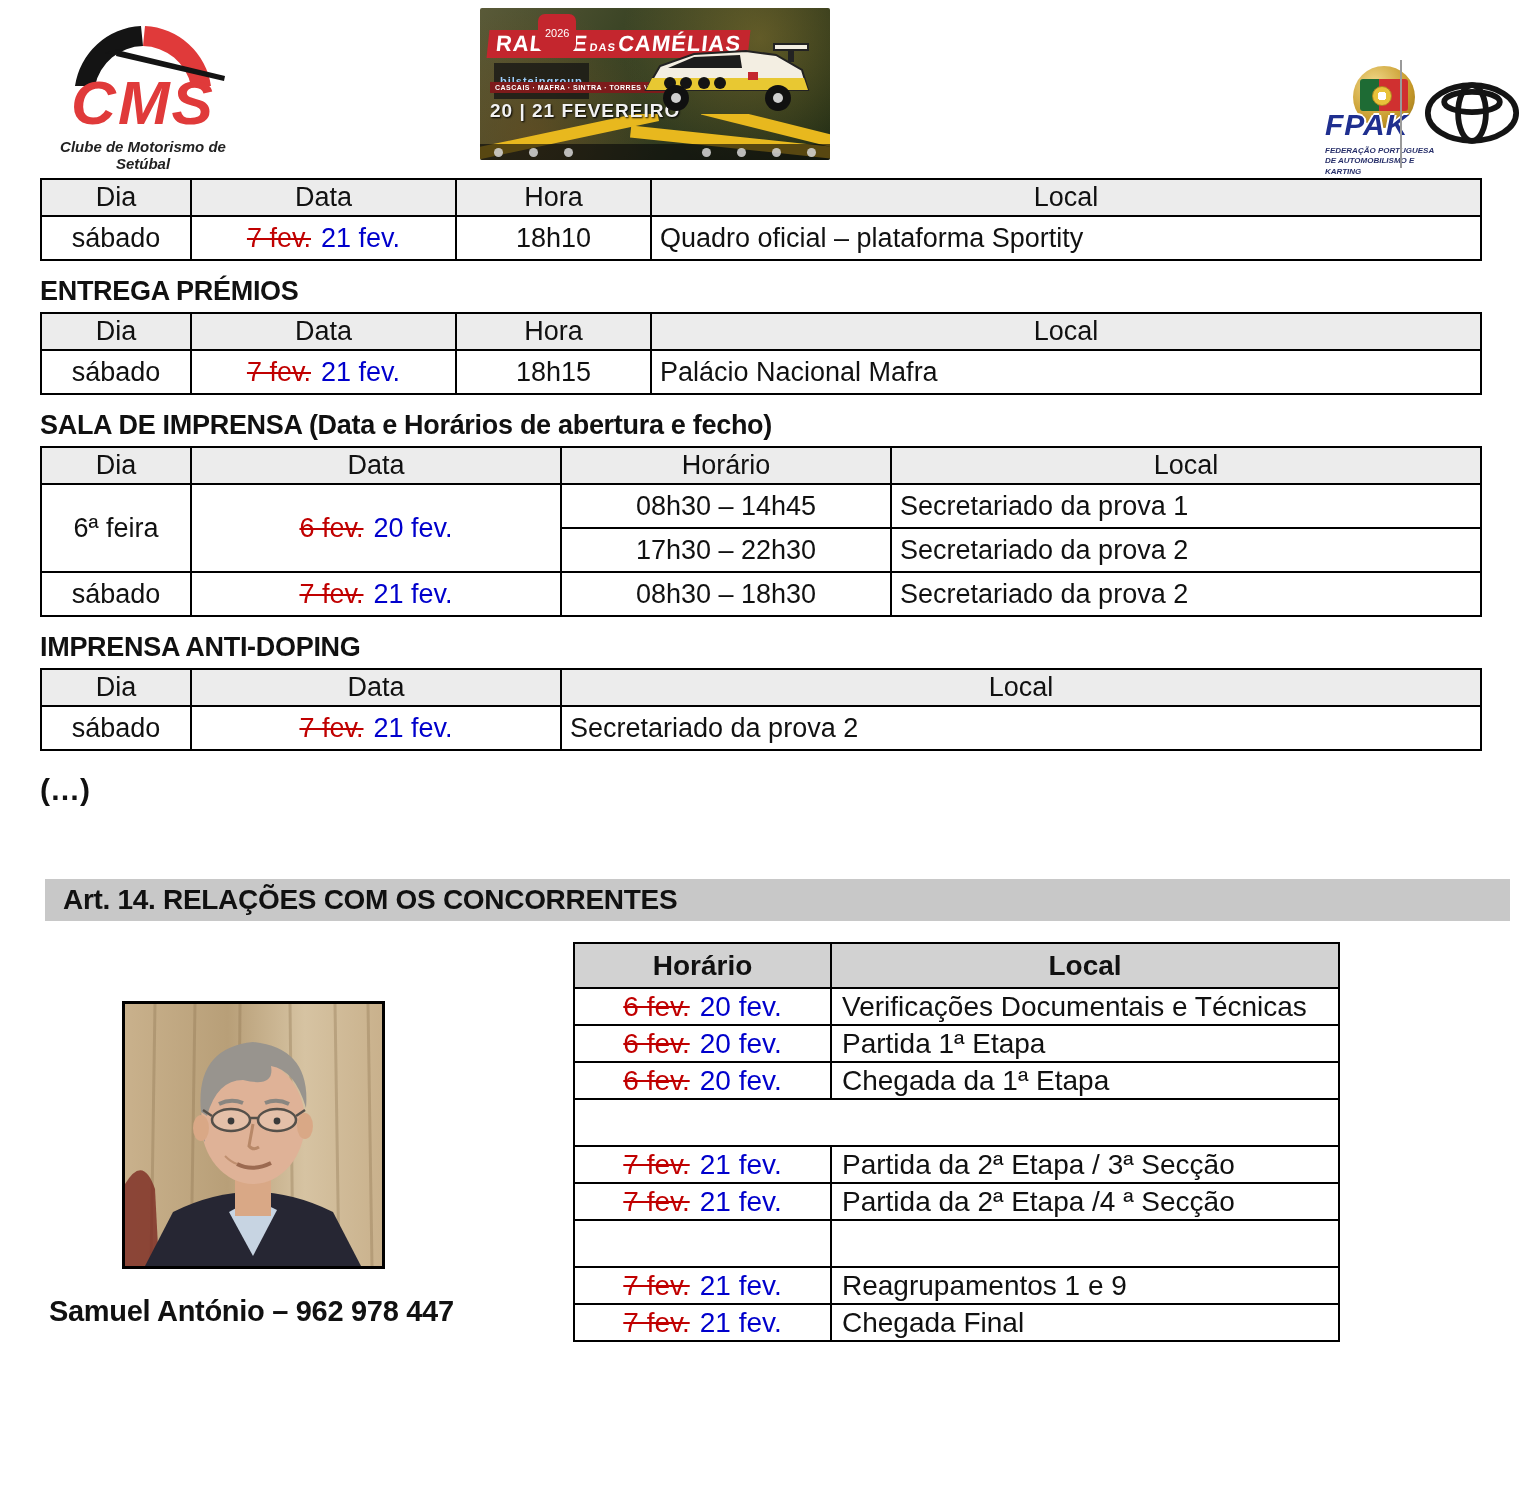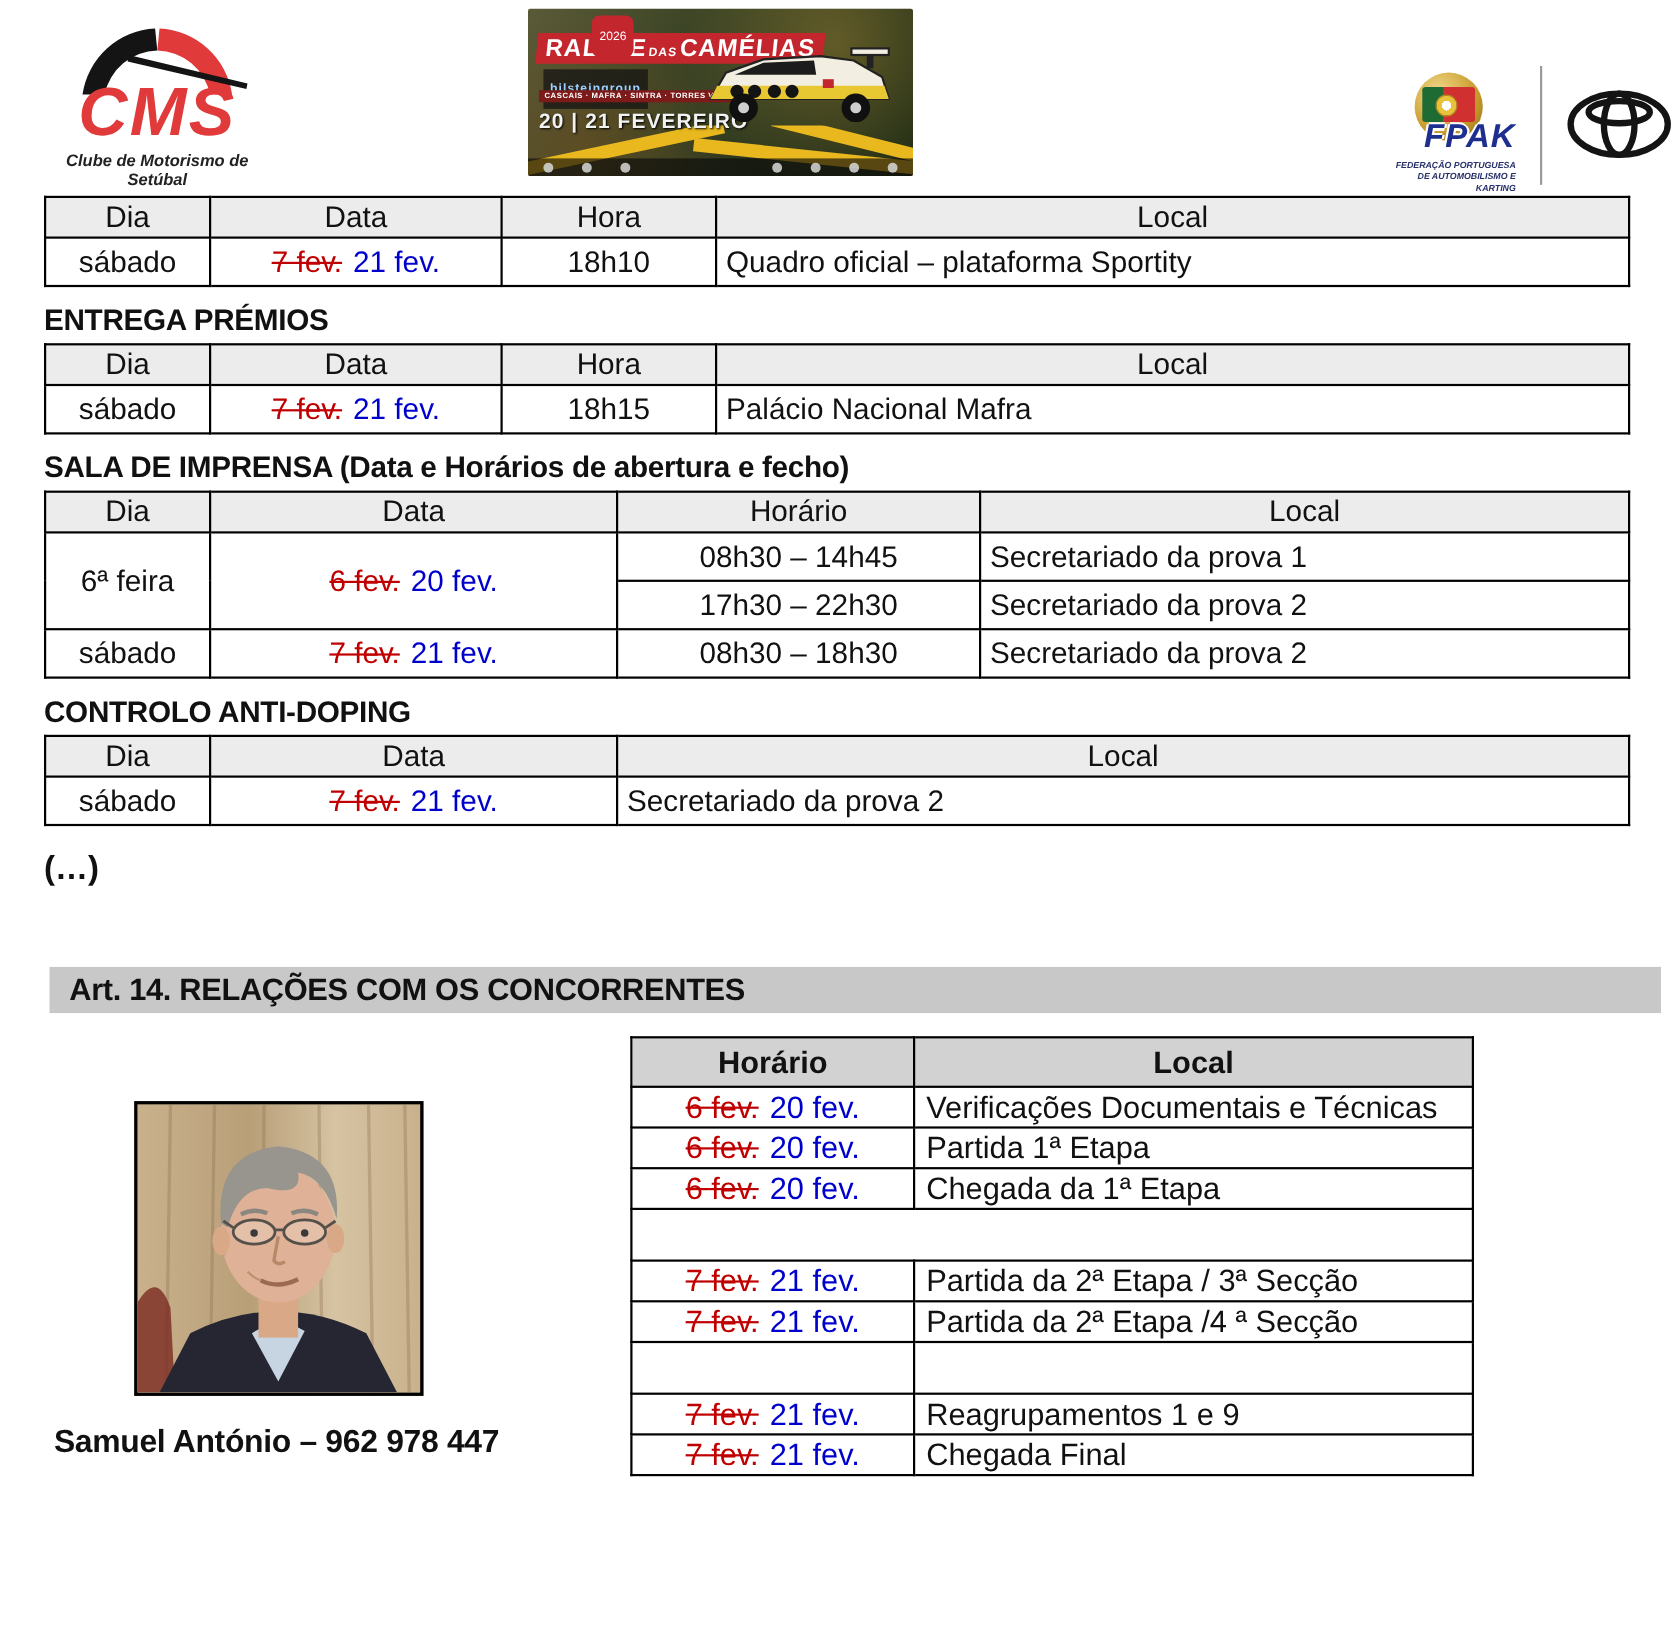--- a/index.html
+++ b/index.html
@@ -68,21 +68,21 @@
   .poster-stripes{position:absolute;left:0;bottom:0;width:100%;height:46px;overflow:hidden;}
   .stripe{position:absolute;height:12px;background:#E8B81E;}
   .stripe.s1{left:-20px;bottom:18px;width:200px;transform:rotate(-12deg);}
   .stripe.s2{left:150px;bottom:10px;width:240px;transform:rotate(6deg);}
   .stripe.s3{right:-30px;bottom:26px;width:160px;transform:rotate(14deg);}
   .poster-footer{
     position:absolute;left:0;bottom:0;width:100%;height:16px;z-index:3;
     background:rgba(10,10,10,.65);display:flex;align-items:center;gap:26px;padding:0 14px;
   }
   .footer-dot{width:9px;height:9px;border-radius:50%;background:#d8d8d8;opacity:.85;}
-  .fpak-logo{position:absolute;left:1258px;top:66px;width:120px;text-align:right;}
+  .fpak-logo{position:absolute;left:1325px;top:66px;width:120px;text-align:left;}
   .fpak-emblem{position:relative;width:76px;height:62px;margin:0 auto;}
   .fpak-ring{
     position:absolute;left:6px;top:0;width:62px;height:62px;border-radius:50%;
     background:radial-gradient(circle at 35% 30%,#F2DA8C,var(--fpak-gold) 60%,#8a6a16);
   }
   .fpak-flag{
     position:absolute;left:13px;top:13px;width:48px;height:32px;overflow:hidden;border-radius:3px;
     background:linear-gradient(to right,var(--flag-green) 0 40%,var(--flag-red) 40% 100%);
   }
   .fpak-flag:after{
@@ -295,21 +295,21 @@
       <td>sábado</td>
       <td>
         <span class="strike">7 fev.</span><span class="newdate">21 fev.</span>
       </td>
       <td>08h30 – 18h30</td>
       <td class="local">Secretariado da prova 2</td>
     </tr>
   </tbody>
     </table>
 
-  <div class="sec-title">CONTROLO ANTI-DOPING</div>
+  <div class="sec-title">IMPRENSA ANTI-DOPING</div>
   <table class="sched">
     <colgroup>
         <col style="width:150px">
         <col style="width:370px">
         <col style="width:920px">
       </colgroup>
     <tbody>
         <tr class="hrow">
       <td>Dia</td>
       <td>Data</td>

